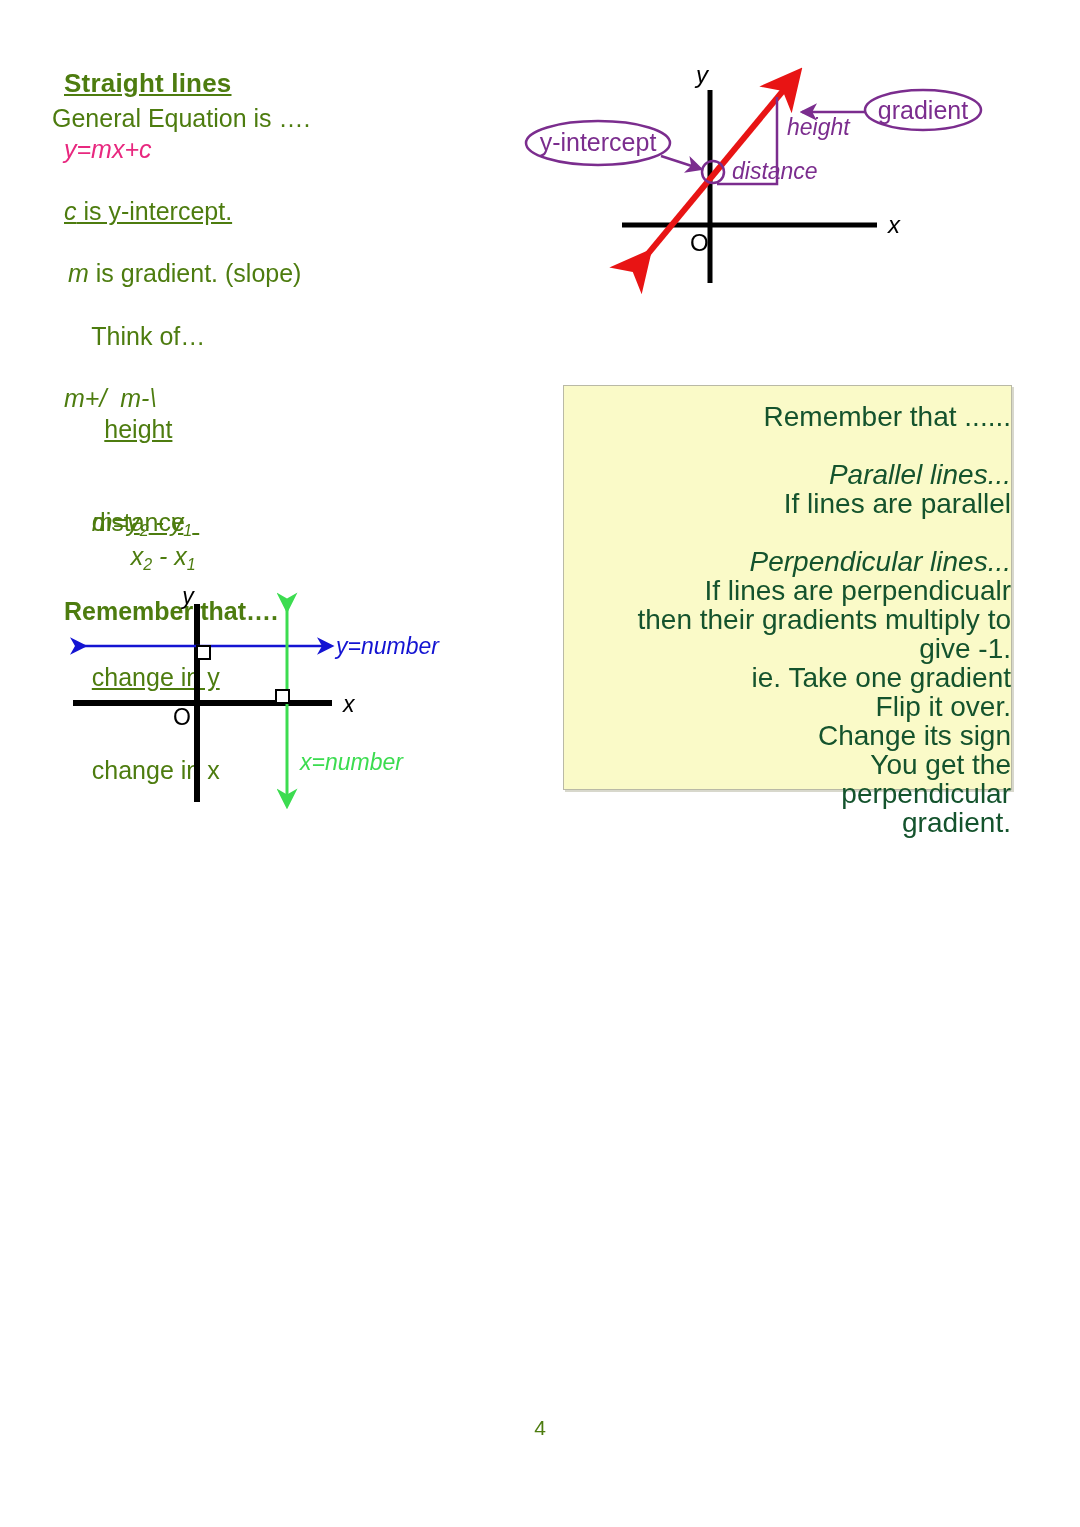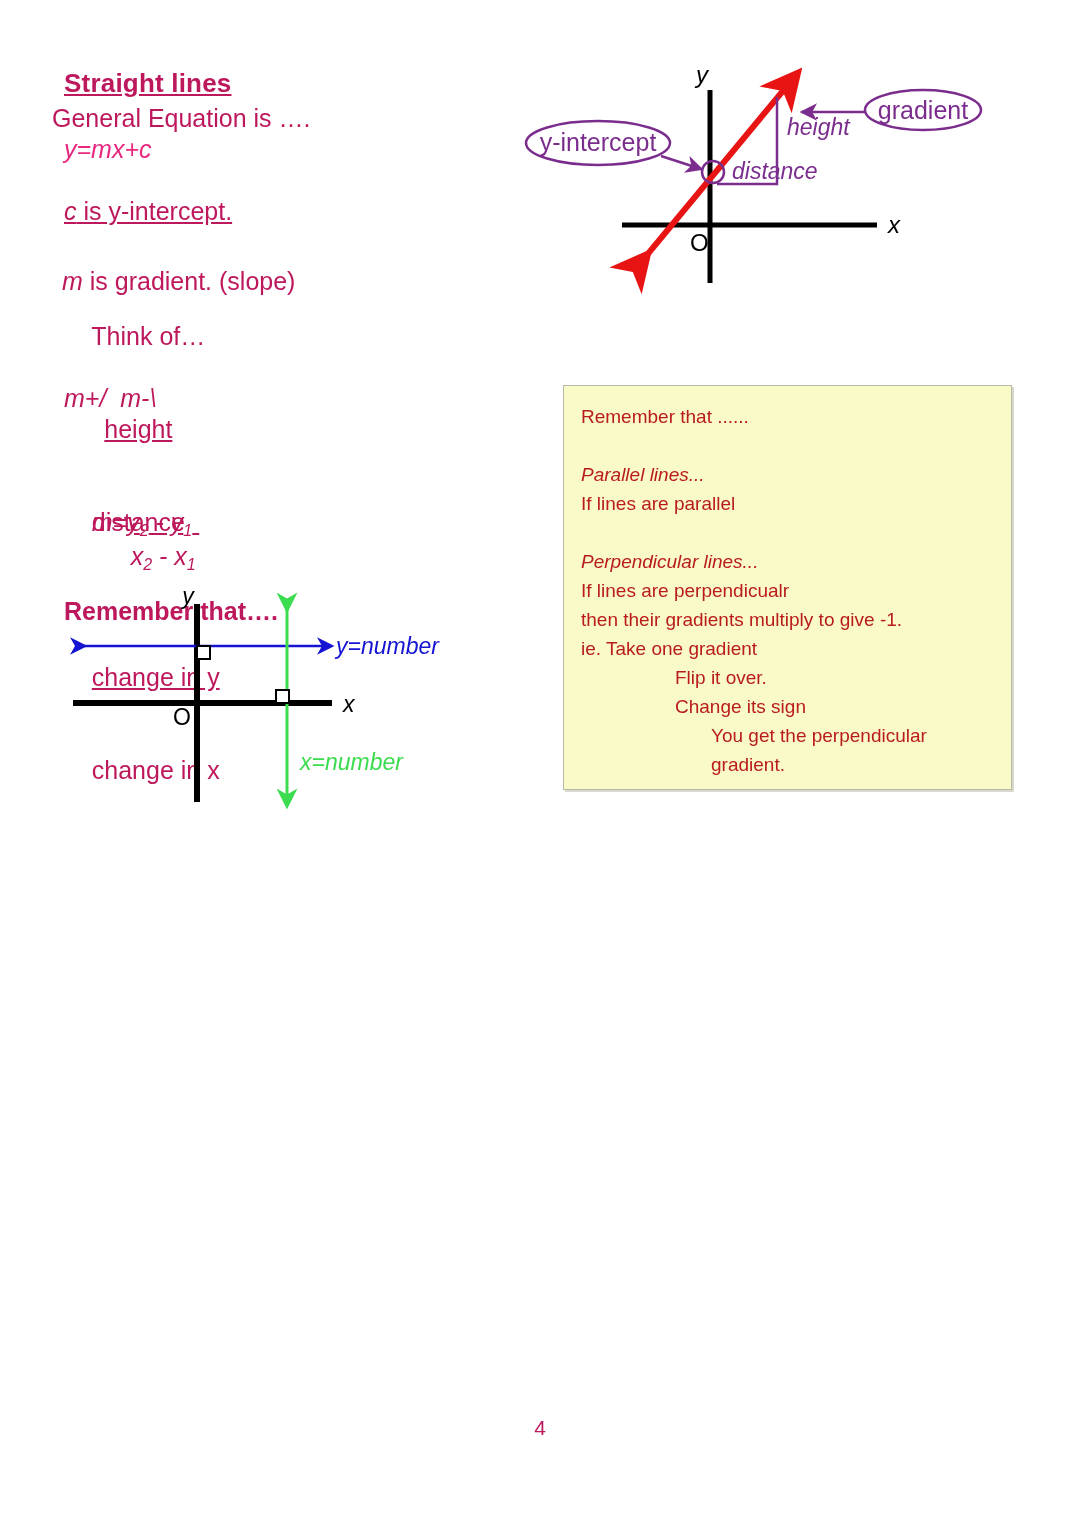--- a/index.html
+++ b/index.html
@@ -19,37 +19,37 @@
     background: #ffffff;
     overflow: hidden;
   }
 
   
   .abs { position: absolute; }
   .txt {
     font-family: "Liberation Sans", sans-serif;
     font-size: 25px;
     line-height: 31px;
-    color: #be185d;
+    color: #4d7c0f;
     white-space: pre;
   }
   .ital { font-style: italic; }
 
   
   #title {
     left: 64px; top: 68px;
     font-size: 26px;
     font-weight: bold;
     text-decoration: underline;
     letter-spacing: .2px;
   }
   #gen-eq   { left: 52px; top: 103px; }
   #eq-ymxc  { left: 64px; top: 134px; color: #e8287f; font-style: italic; }
   #c-line   { left: 64px; top: 196px; text-decoration: underline; }
-  #m-line   { left: 62px; top: 258px; margin-top: 8px; }
+  #m-line   { left: 68px; top: 258px; }
 
   #think-row { left: 64px; top: 290px; }
   .frac {
     display: inline-block;
     text-align: center;
     vertical-align: top;
   }
   .frac .num { display:block; text-decoration: underline; }
   .frac .den { display:block; }
 
@@ -65,23 +65,24 @@
     left: 563px; top: 385px;
     width: 449px; height: 405px;
     background: #fafac8;
     border: 1px solid #b9b9a6;
     box-shadow: 2px 2px 0 #d8d8cc;
     box-sizing: border-box;
   }
   #yellow-box .inner {
     position: relative;
     padding: 16px 0 0 17px;
-    font-size: 19px;
+    font-size: 28px;
     line-height: 29px;
-    color: #b91c1c;
+    color: #14532d;
+    text-align: right;
   }
   #yellow-box .blankline { height: 29px; }
   #yellow-box .hd { font-style: italic; }
   .indent1 { padding-left: 94px; }
   .indent2 { padding-left: 130px; }
 
   
   svg { display: block; overflow: visible; }
   .svg-ital {
     font-family: "Liberation Sans", sans-serif;

